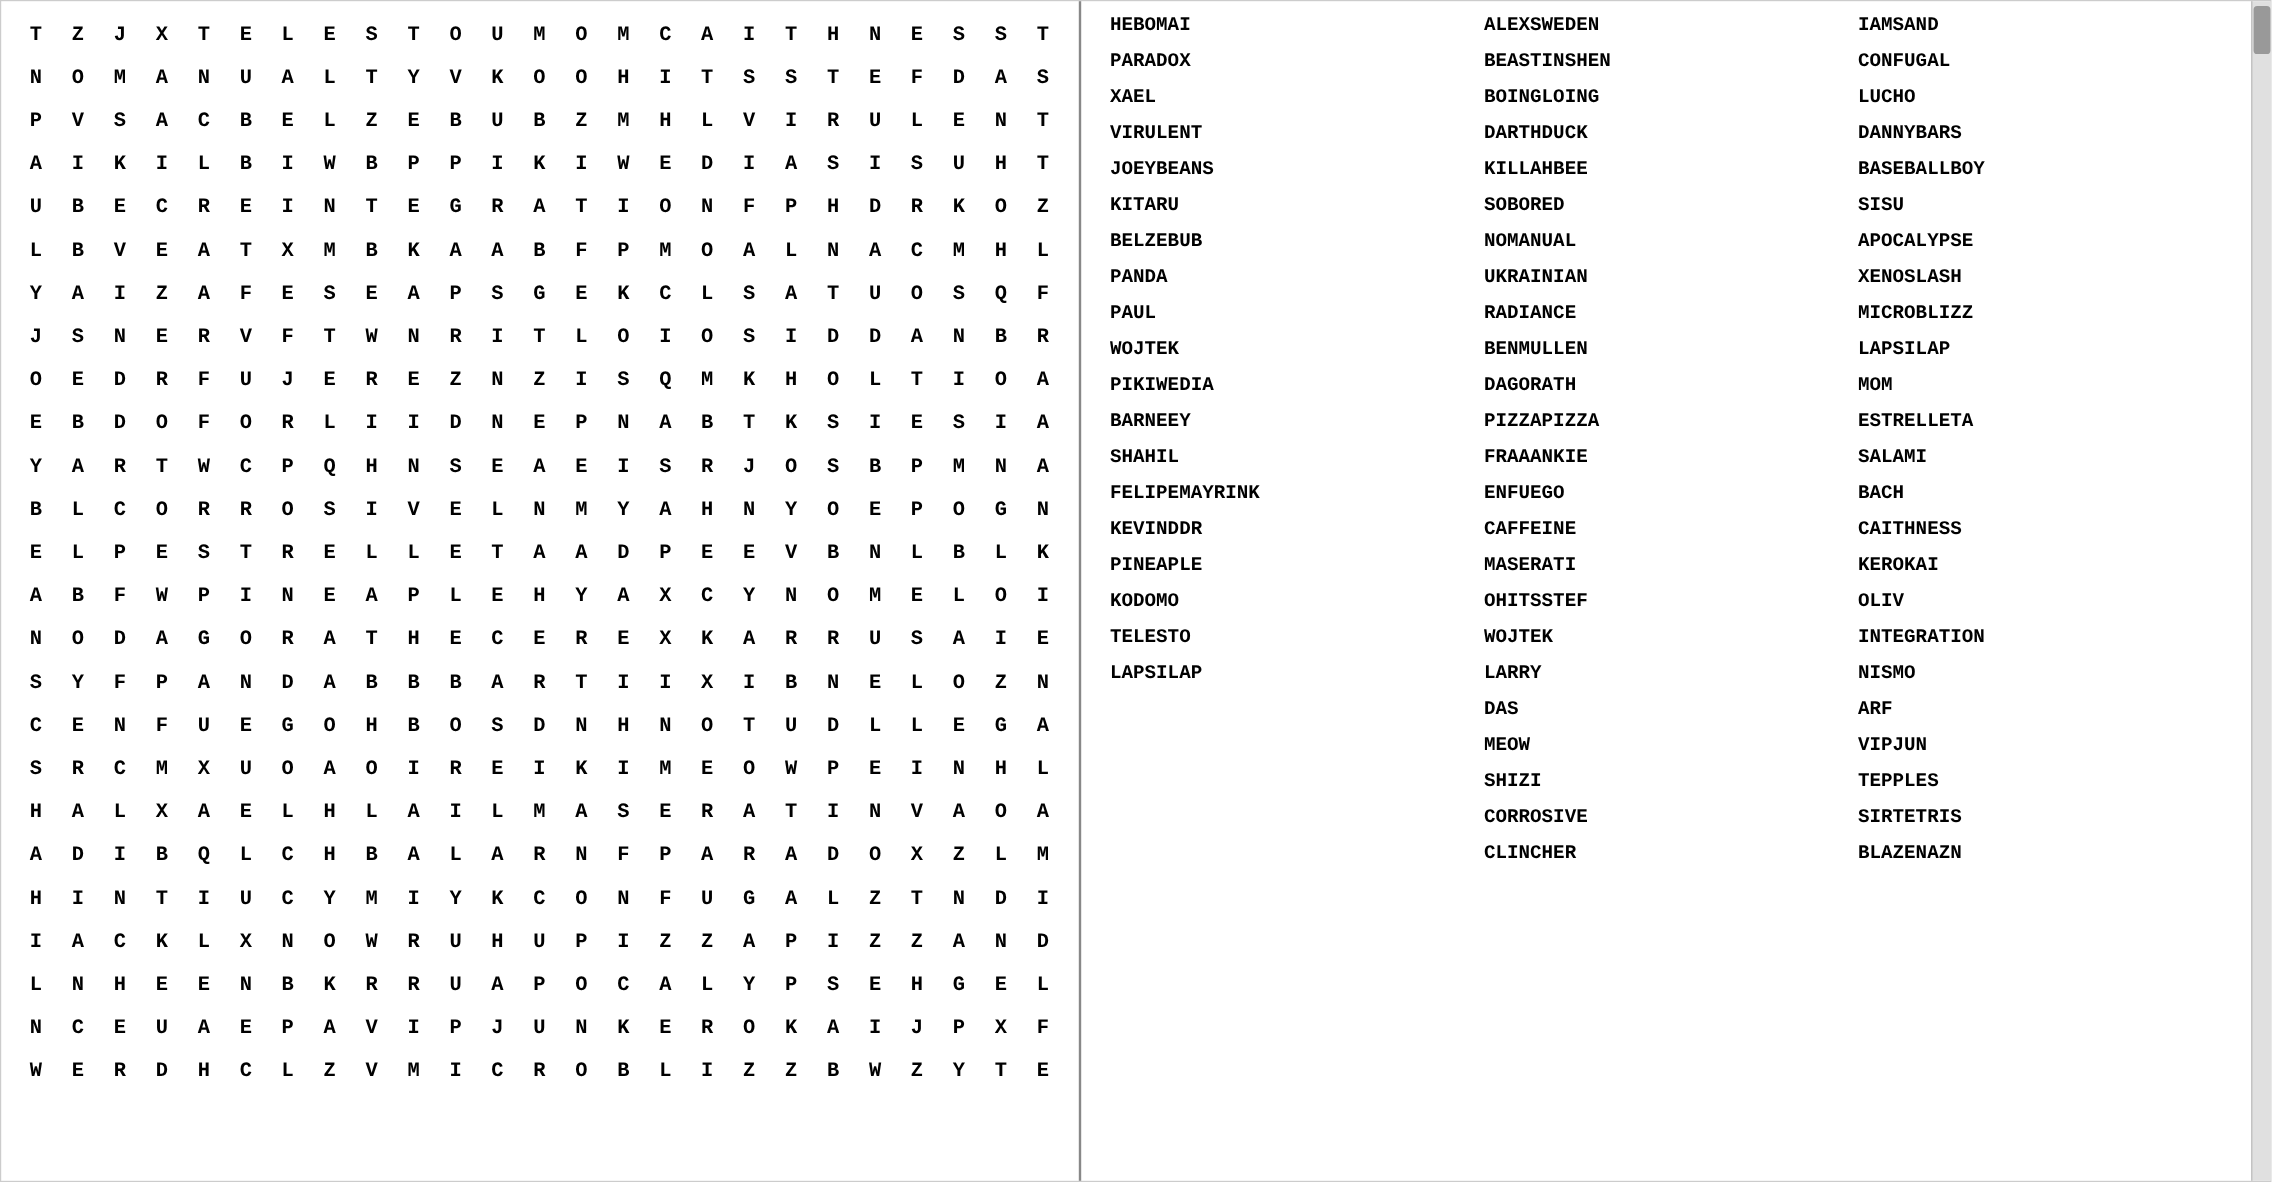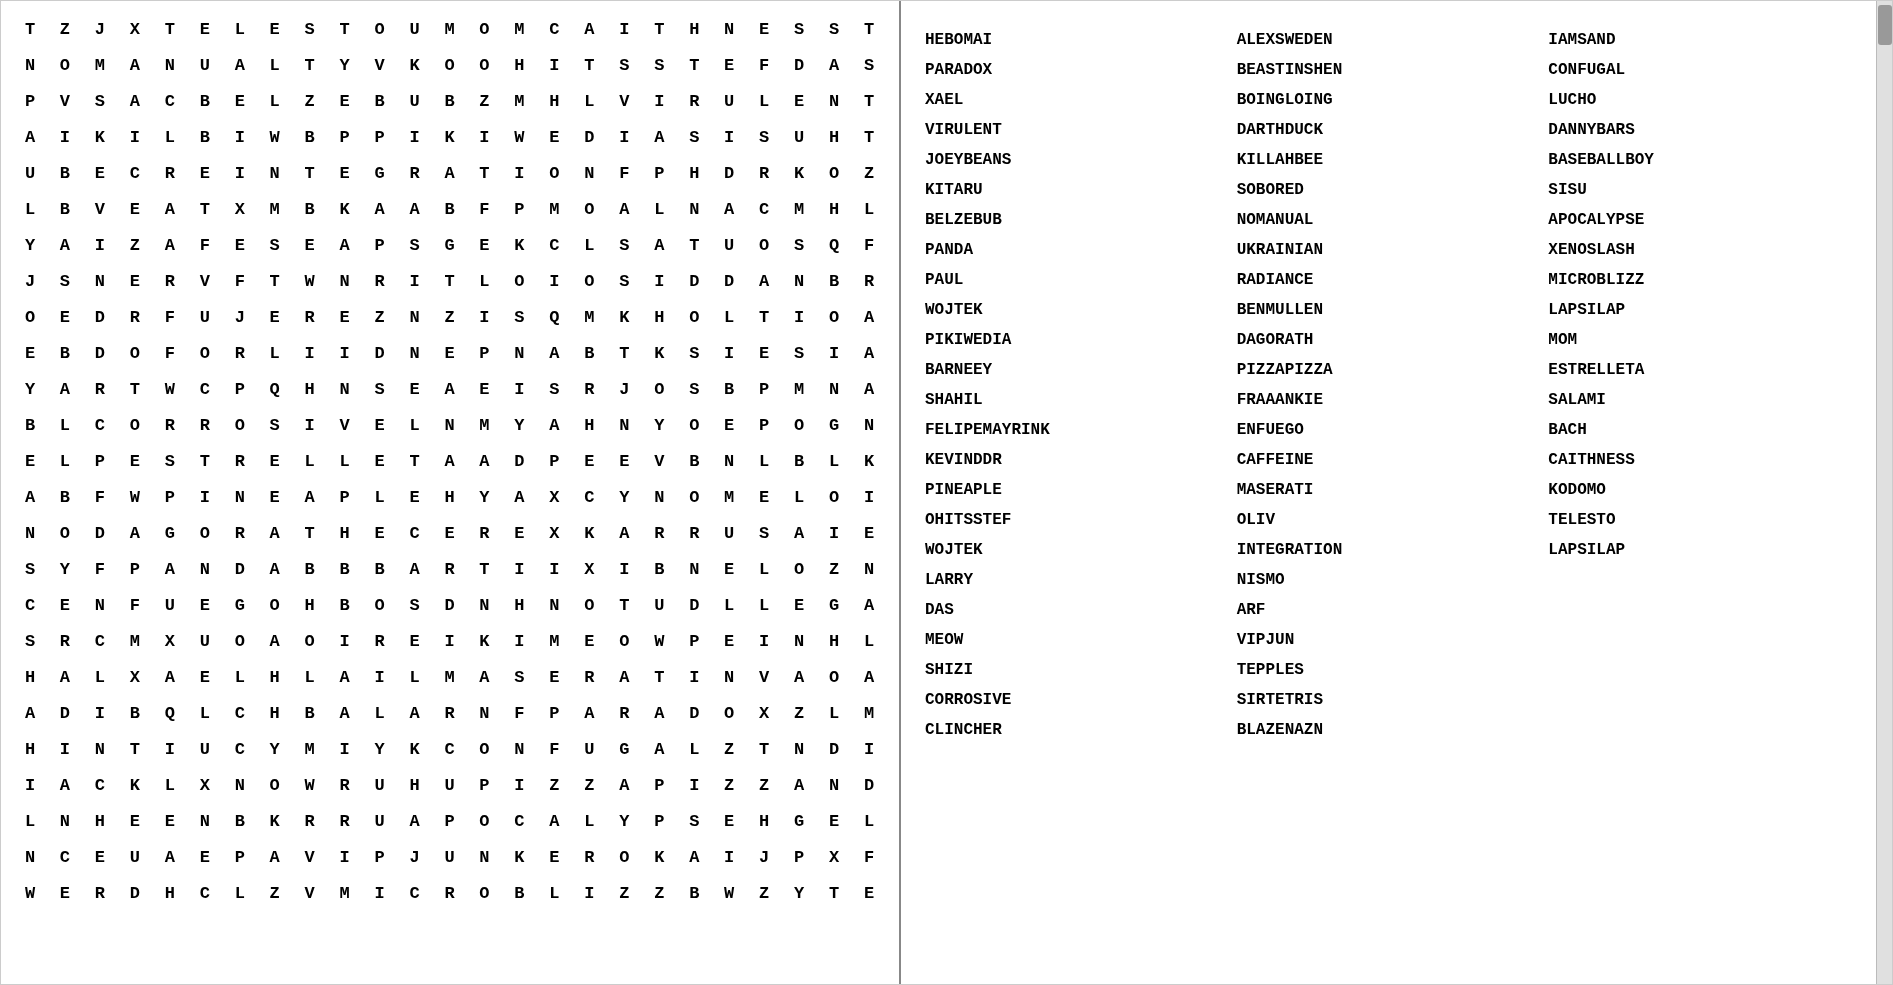--- a/index.html
+++ b/index.html
@@ -36,21 +36,21 @@
       font-size: 17px;
       font-weight: bold;
       font-family: 'Courier New', Courier, monospace;
       color: #000;
       width: 34px;
       height: 36px;
       letter-spacing: 0;
     }
     #word-list-section {
       flex: 1;
-      padding: 24px 20px;
+      padding: 5px 20px;
       display: grid;
       grid-template-columns: repeat(3, 1fr);
       align-content: start;
       gap: 0;
     }
     .word-item {
       font-size: 16px;
       font-family: 'Courier New', Courier, monospace;
       font-weight: bold;
       color: #000;
@@ -747,20 +747,21 @@
       <div class="word-item">FRAAANKIE</div>
       <div class="word-item">SALAMI</div>
       <div class="word-item">FELIPEMAYRINK</div>
       <div class="word-item">ENFUEGO</div>
       <div class="word-item">BACH</div>
       <div class="word-item">KEVINDDR</div>
       <div class="word-item">CAFFEINE</div>
       <div class="word-item">CAITHNESS</div>
       <div class="word-item">PINEAPLE</div>
       <div class="word-item">MASERATI</div>
+      <div class="word-item">KEROKAI</div>
       <div class="word-item">KODOMO</div>
       <div class="word-item">OHITSSTEF</div>
       <div class="word-item">OLIV</div>
       <div class="word-item">TELESTO</div>
       <div class="word-item">WOJTEK</div>
       <div class="word-item">INTEGRATION</div>
       <div class="word-item">LAPSILAP</div>
       <div class="word-item">LARRY</div>
       <div class="word-item">NISMO</div>
       <div class="word-item"></div>

